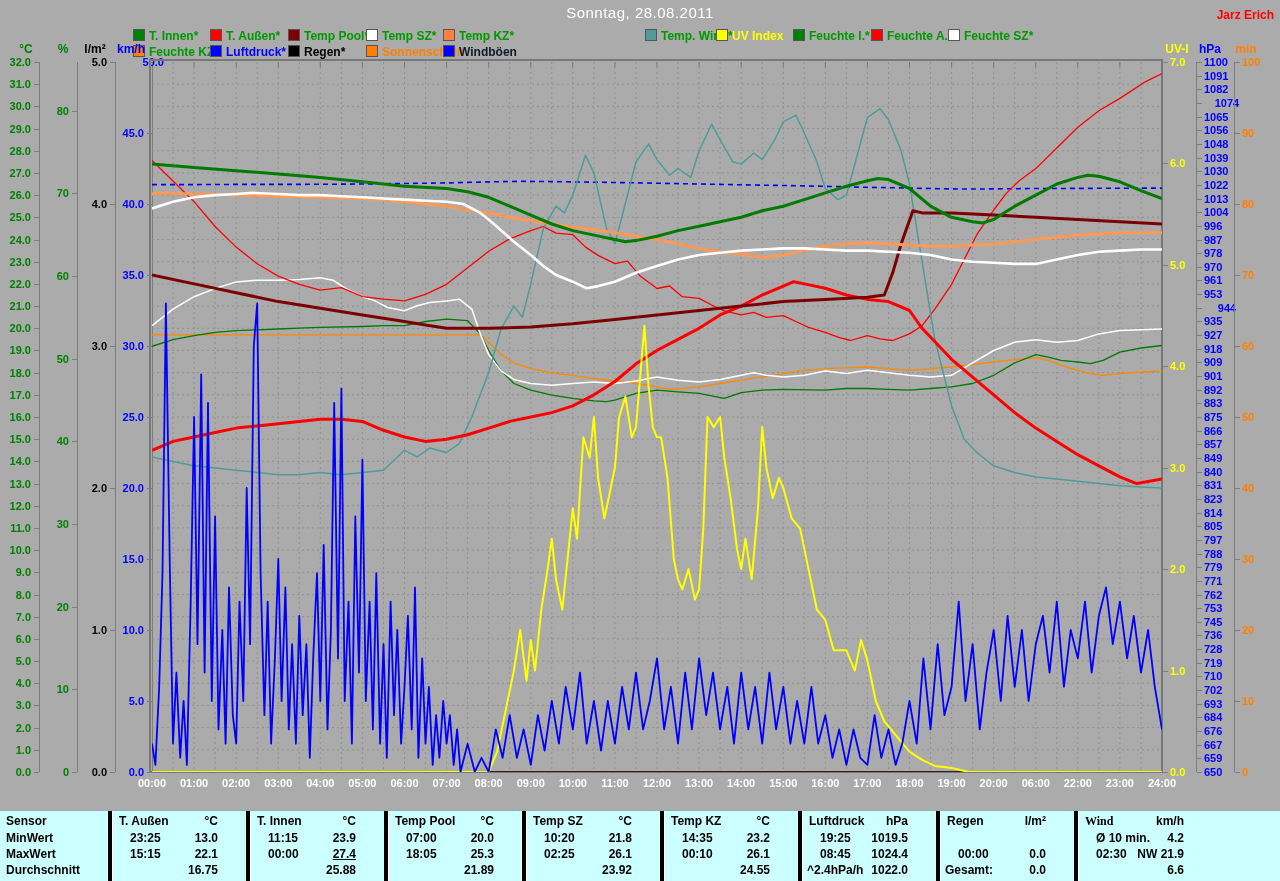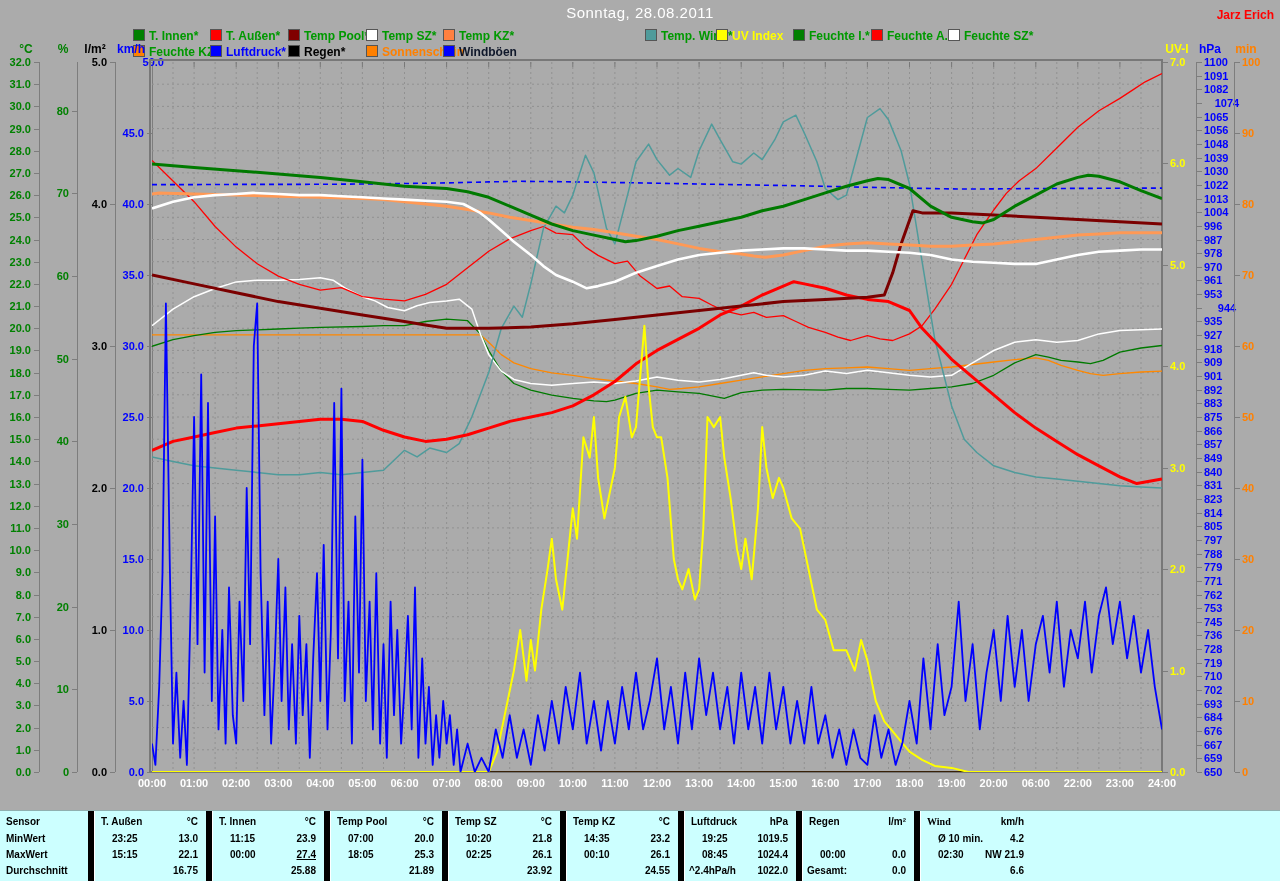--- a/index.html
+++ b/index.html
@@ -13,23 +13,23 @@
   .legend-label{margin-left:4px;}
   .axis-line{position:absolute;width:1px;background:#7D7D7D;}
   .axis-tick{position:absolute;height:1px;background:#7D7D7D;}
   .axis-label{position:absolute;font-size:11px;font-weight:bold;line-height:11px;white-space:nowrap;}
   .axis-header{position:absolute;font-size:12px;font-weight:bold;white-space:nowrap;}
   #plot-border{left:151px;top:61px;width:1010px;height:710px;border:2px solid #787878;box-sizing:content-box;margin:-2px;}
   #chart-svg{left:152px;top:62px;}
   .xlab{position:absolute;top:777px;width:44px;margin-left:-22px;text-align:center;
         color:#FFFFFF;font-size:11px;font-weight:bold;}
   #bottom-table{left:0;top:810px;width:1280px;height:71px;background:#CCFFFF;border-top:1px solid #8FAFAF;
-                box-sizing:border-box;color:#000;font-size:10px;font-weight:bold;display:flex;}
+                box-sizing:border-box;color:#000;font-size:12px;font-weight:bold;display:flex;gap:20px;}
   .tcol{position:relative;height:100%;box-sizing:border-box;flex:none;}
-  .tsep{border-left:6px solid #000000;box-shadow:inset 1px 0 0 #FFFFFF;}
+  .tsep{border-left:4px solid #000000;box-shadow:inset 1px 0 0 #FFFFFF;}
   .tcell{position:absolute;height:15px;line-height:15px;white-space:nowrap;}
   .r0{top:3px;} .r1{top:20px;} .r2{top:36px;} .r3{top:52px;}
 </style>
 </head>
 <body>
 
 <div id="screen">
   <div id="title" class="abs">Sonntag, 28.08.2011</div>
   <div id="watermark" class="abs">Jarz Erich</div>
 

